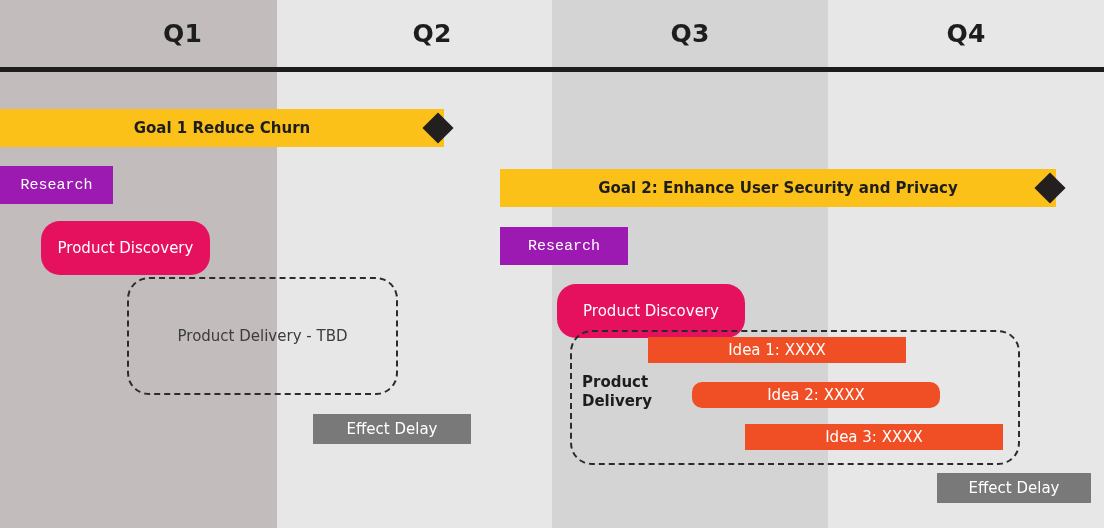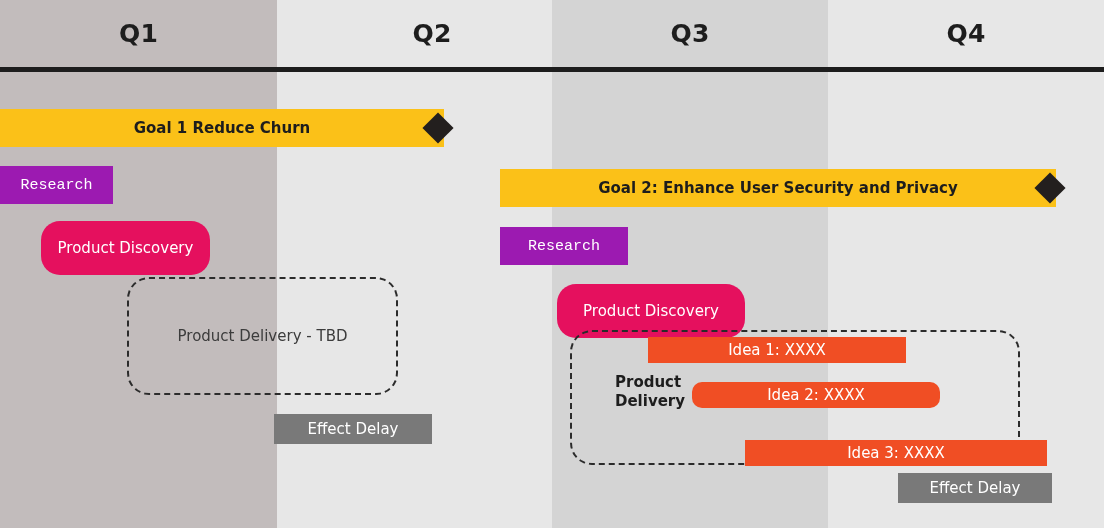--- a/index.html
+++ b/index.html
@@ -33,21 +33,21 @@
     top: 0;
     height: 67px;
     display: flex;
     align-items: center;
     justify-content: center;
     font-size: 25px;
     font-weight: bold;
     color: #1d1d1d;
     letter-spacing: .2px;
   }
-  .hdr-q1 { left: 0px;   width: 277px; }
+  .hdr-q1 { left: 0px;   width: 277px; padding-left: 44px; }
   .hdr-q2 { left: 277px; width: 310px; }
   .hdr-q3 { left: 552px; width: 276px; }
   .hdr-q4 { left: 828px; width: 276px; }
 
   .rule {
     position: absolute;
     left: 0;
     width: 1104px;
     top: 67px;
     height: 5px;
@@ -109,20 +109,21 @@
     height: 26px;
   }
   .bar-idea .lbl {
     color: #ffffff;
     font-size: 15px;
   }
 
   .bar-delay {
     background: #797979;
     height: 30px;
+    margin-left: 39px;
   }
   .bar-delay .lbl {
     color: #ffffff;
     font-size: 15px;
   }
 
   
   .dash-box {
     position: absolute;
     border: 2px dashed #2b2b2b;
@@ -137,21 +138,20 @@
   .dash-box .tbd-lbl {
     font-size: 15px;
     color: #3c3c3c;
   }
   .delivery-lbl {
     position: absolute;
     font-size: 15px;
     font-weight: bold;
     color: #1d1d1d;
     line-height: 19px;
-    margin-left: 33px;
   }
 </style>
 </head>
 <body>
 
 <div id="roadmap">
 
   <div class="col col-q1"></div>
   <div class="col col-q2"></div>
   <div class="col col-q3"></div>
@@ -204,21 +204,21 @@
       <div>Delivery</div>
     </div>
   </div>
 
   <div class="bar bar-idea" style="left:648px; top:337px; width:258px;">
     <span class="lbl">Idea 1: XXXX</span>
   </div>
   <div class="bar bar-idea" style="left:692px; top:382px; width:248px;border-radius:10px;">
     <span class="lbl">Idea 2: XXXX</span>
   </div>
-  <div class="bar bar-idea" style="left:745px; top:440px; width:302px;">
+  <div class="bar bar-idea" style="left:745px; top:424px; width:258px;">
     <span class="lbl">Idea 3: XXXX</span>
   </div>
 
   <div class="bar bar-delay" style="left:898px; top:473px; width:154px;">
     <span class="lbl">Effect Delay</span>
   </div>
 
 </div>
 
 </body></html>

